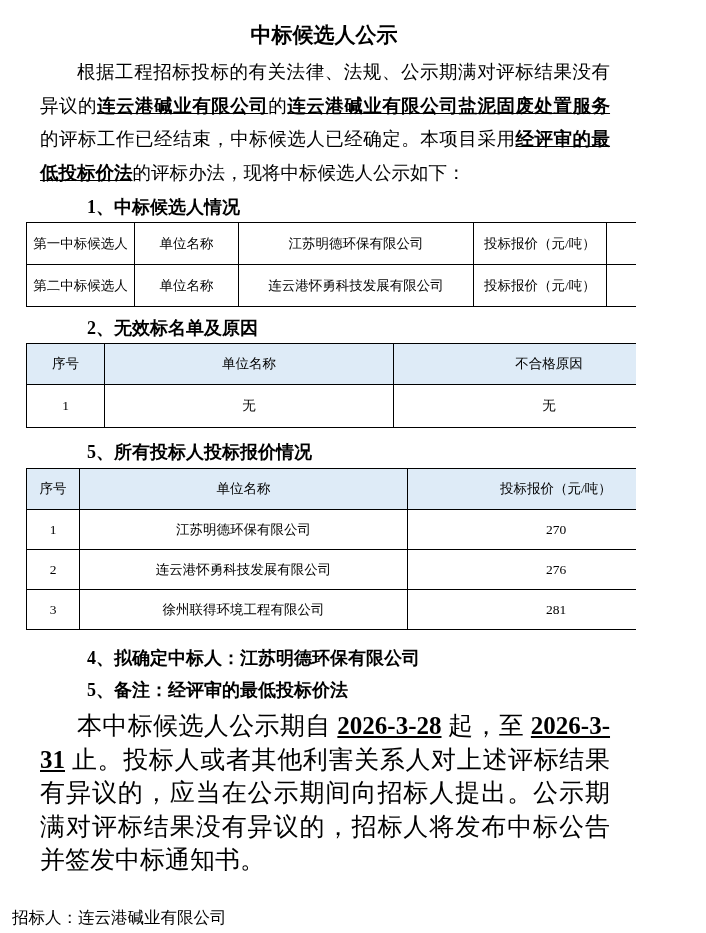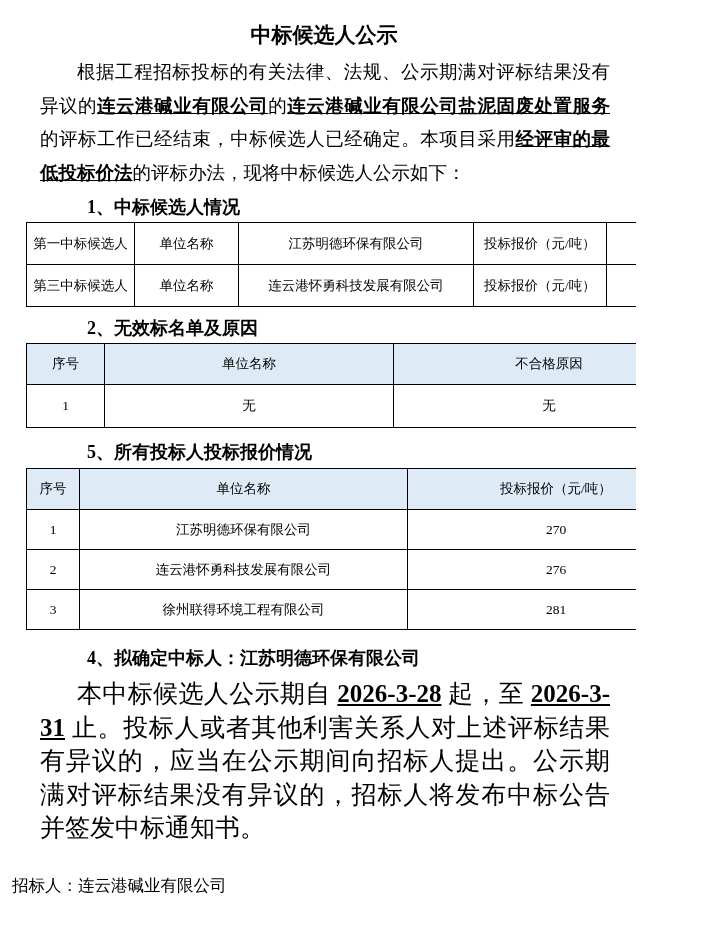--- a/index.html
+++ b/index.html
@@ -87,21 +87,21 @@
     </colgroup>
     <tbody>
         <tr>
           <td>第一中标候选人</td>
           <td>单位名称</td>
           <td>江苏明德环保有限公司</td>
           <td>投标报价（元/吨）</td>
           <td>270</td>
         </tr>
         <tr>
-          <td>第三中标候选人</td>
+          <td>第二中标候选人</td>
           <td>单位名称</td>
           <td>连云港怀勇科技发展有限公司</td>
           <td>投标报价（元/吨）</td>
           <td>276</td>
         </tr>
       </tbody>
   </table>
 
   <div class="sec-heading sh2">2、无效标名单及原因</div>
 
@@ -155,20 +155,21 @@
         </tr>
         <tr>
           <td>3</td>
           <td>徐州联得环境工程有限公司</td>
           <td>281</td>
         </tr>
       </tbody>
   </table>
 
   <div class="sec-heading sh4">4、拟确定中标人：江苏明德环保有限公司</div>
+  <div class="sec-heading sh5">5、备注：经评审的最低投标价法</div>
 
   <p class="closing"><span>本中标候选人公示期自 </span><span class="date-em">2026-3-28</span><span> 起，至 </span><span class="date-em">2026-3-31</span><span> 止。投标人或者其他利害关系人对上述评标结果有异议的，应当在公示期间向招标人提出。公示期满对评标结果没有异议的，招标人将发布中标公告并签发中标通知书。</span></p>
 
   <div class="sig-bidder">招标人：连云港碱业有限公司</div>
   <div class="sig-date">日期：2025-3-28</div>
 
   <div class="bottom-edge"></div>
 </div>
 
 </body></html>

